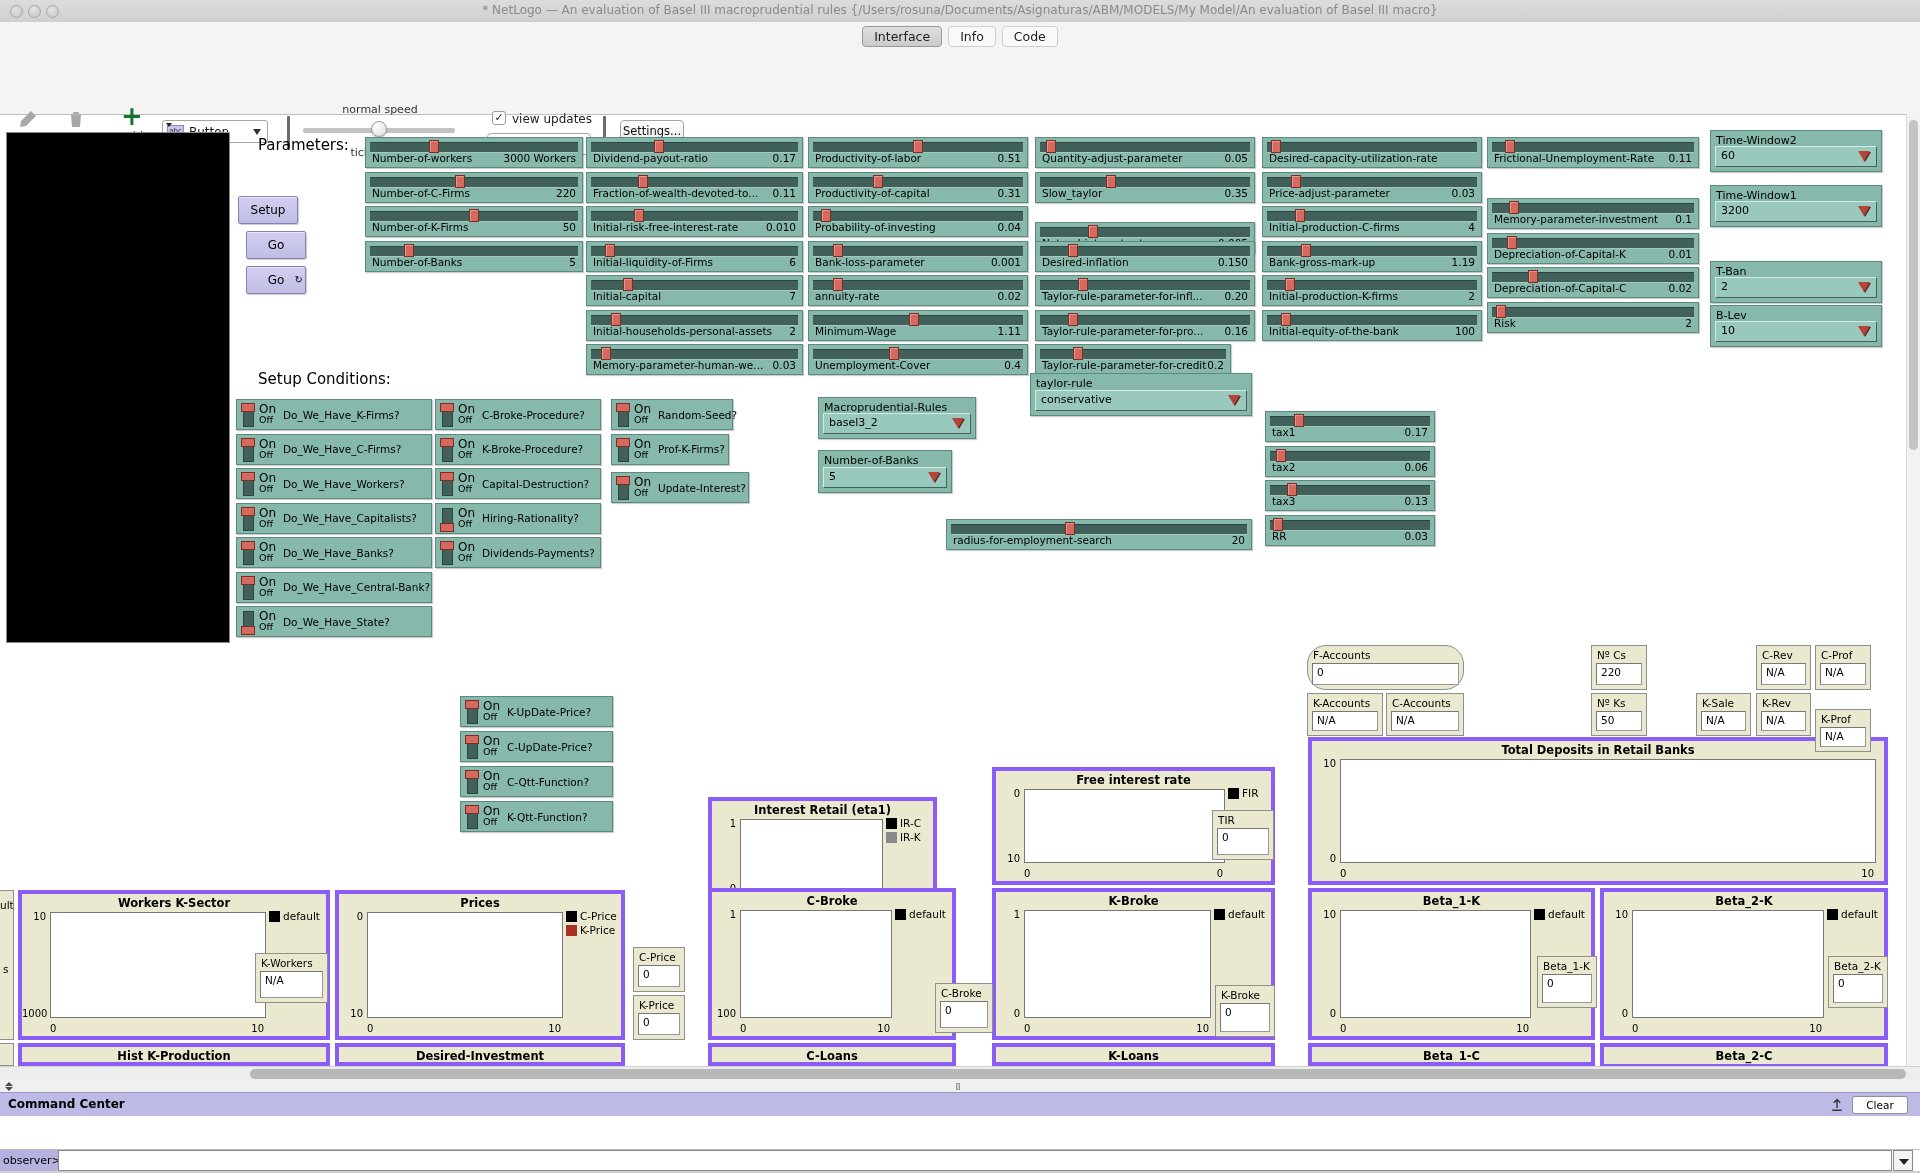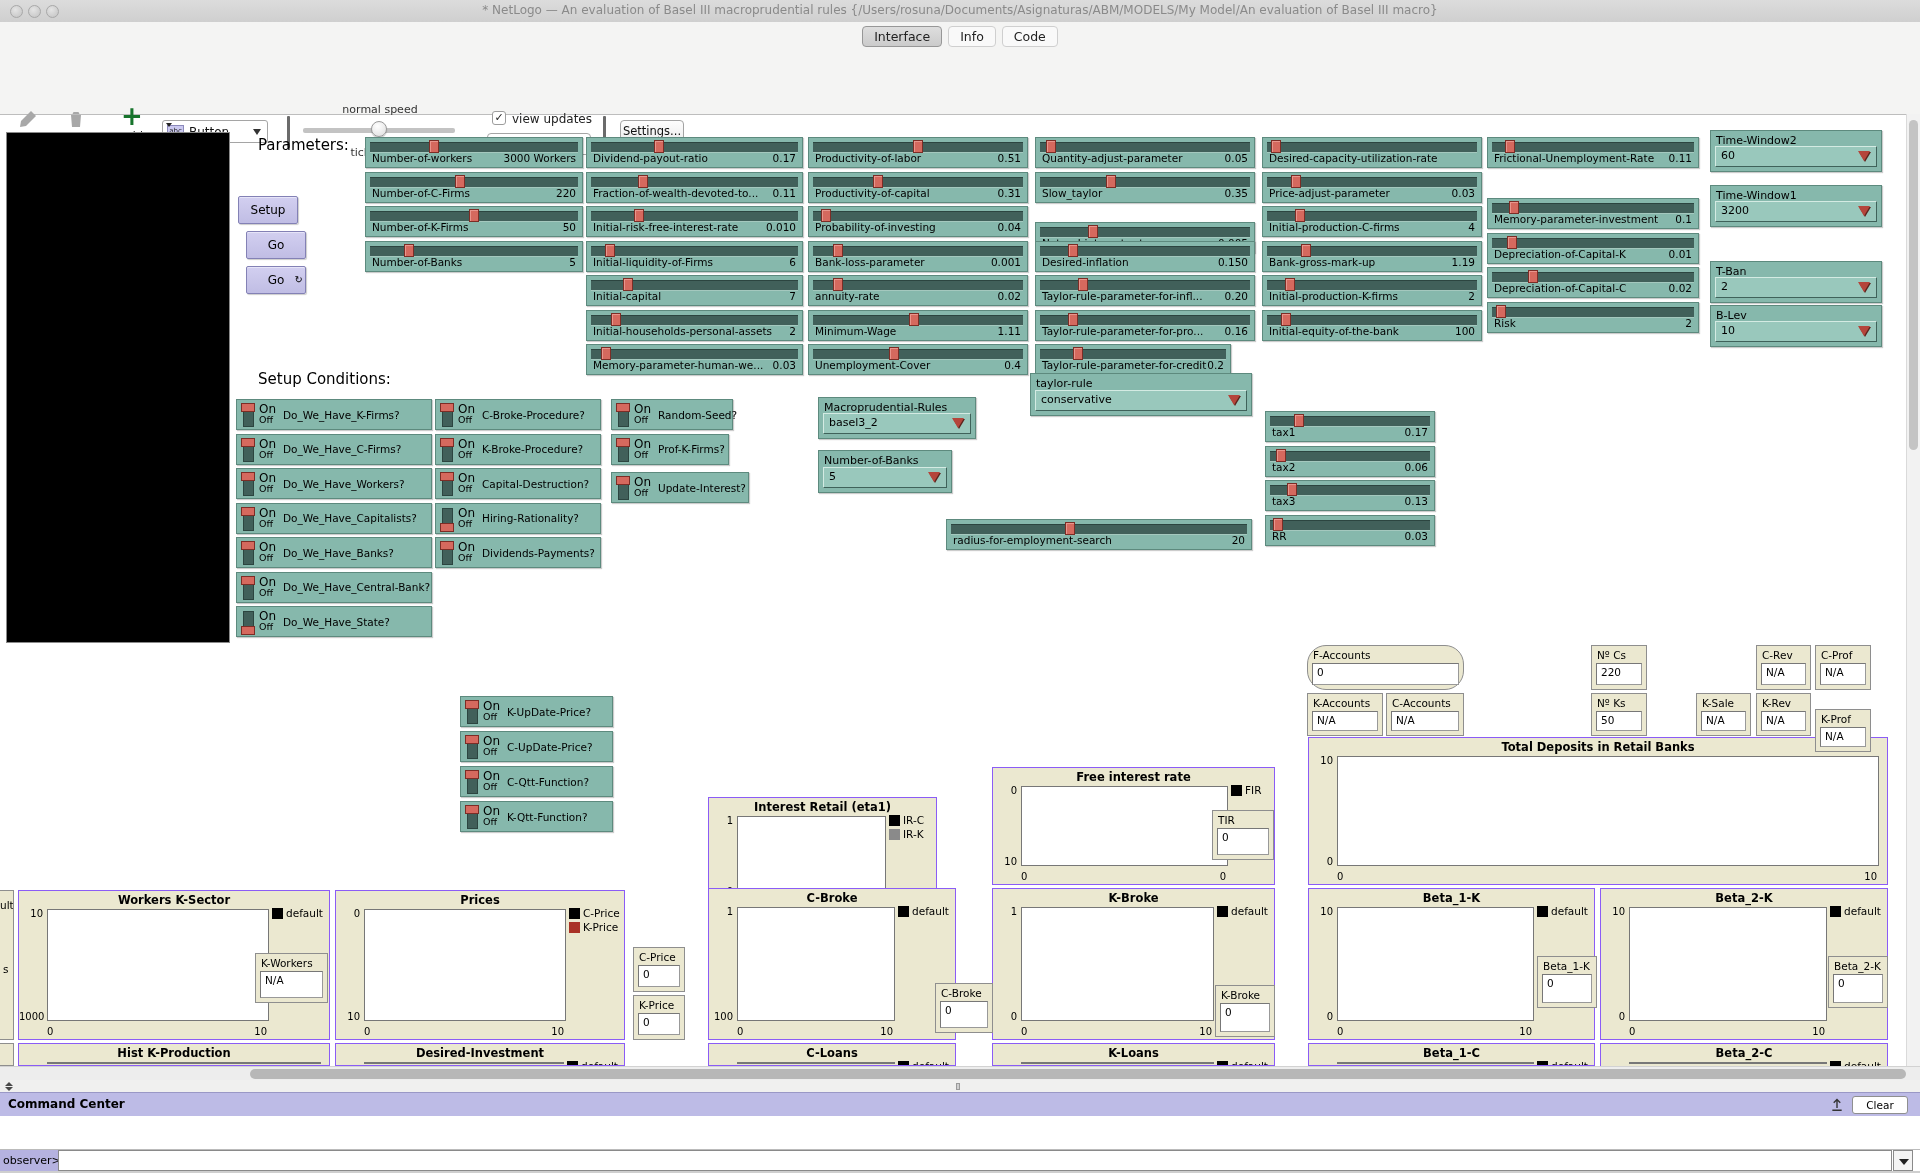--- a/index.html
+++ b/index.html
@@ -55,21 +55,21 @@
   .nl-chooser{position:absolute;background:#86b8ac;border:1px solid #5d8a7e;box-sizing:border-box;box-shadow:1px 1px 1px rgba(0,0,0,.2);}
   .ch-label{position:absolute;left:5px;top:3px;font-size:11px;color:#000;}
   .ch-box{position:absolute;left:4px;right:4px;bottom:4px;height:19px;background:#99c8bc;
      border-top:1px solid #d4ebe3;border-left:1px solid #d4ebe3;border-bottom:1px solid #3f625a;border-right:1px solid #3f625a;}
   .ch-value{position:absolute;left:5px;top:2px;font-size:11px;color:#000;}
   .ch-arrow{position:absolute;right:6px;top:4px;width:0;height:0;border-left:6px solid transparent;border-right:6px solid transparent;border-top:10px solid #b5453b;filter:drop-shadow(1px 1px 0 #5c231d);}
   .nl-monitor{position:absolute;background:#ebe8d0;border:1px solid #8e8e8e;box-sizing:border-box;}
   .mon-label{position:absolute;left:5px;top:3px;font-size:10.5px;color:#000;white-space:nowrap;}
   .mon-value{position:absolute;left:4px;right:4px;bottom:4px;top:17px;background:#fff;border:1px solid #999;
      border-top-color:#777;border-left-color:#777;font-size:10.5px;color:#000;padding:2px 0 0 4px;box-sizing:border-box;}
-  .nl-plot{position:absolute;background:#ebe8d0;border:1px solid #8b5cf6;box-sizing:border-box;overflow:hidden;}
+  .nl-plot{position:absolute;background:#ebe8d0;border:4px solid #8b5cf6;box-sizing:border-box;overflow:hidden;}
   .pl-title{position:absolute;left:0;right:0;top:2px;text-align:center;font-size:11.5px;font-weight:bold;color:#000;white-space:nowrap;}
   .pl-area{position:absolute;top:18px;bottom:18px;left:28px;background:#fff;border:1px solid #777;}
   .pl-ymax{position:absolute;left:0;top:17px;width:24px;text-align:right;font-size:10px;color:#000;}
   .pl-ymin{position:absolute;left:0;bottom:17px;width:24px;text-align:right;font-size:10px;color:#000;}
   .pl-xmin{position:absolute;left:28px;bottom:2px;font-size:10px;color:#000;}
   .pl-xmax{position:absolute;bottom:2px;font-size:10px;color:#000;}
   .pl-legend{position:absolute;top:16px;right:3px;}
   .leg-item{display:flex;align-items:center;margin-bottom:2px;}
   .leg-sw{width:11px;height:11px;margin-right:3px;flex:none;}
   .leg-tx{font-size:10.5px;color:#000;white-space:nowrap;}

